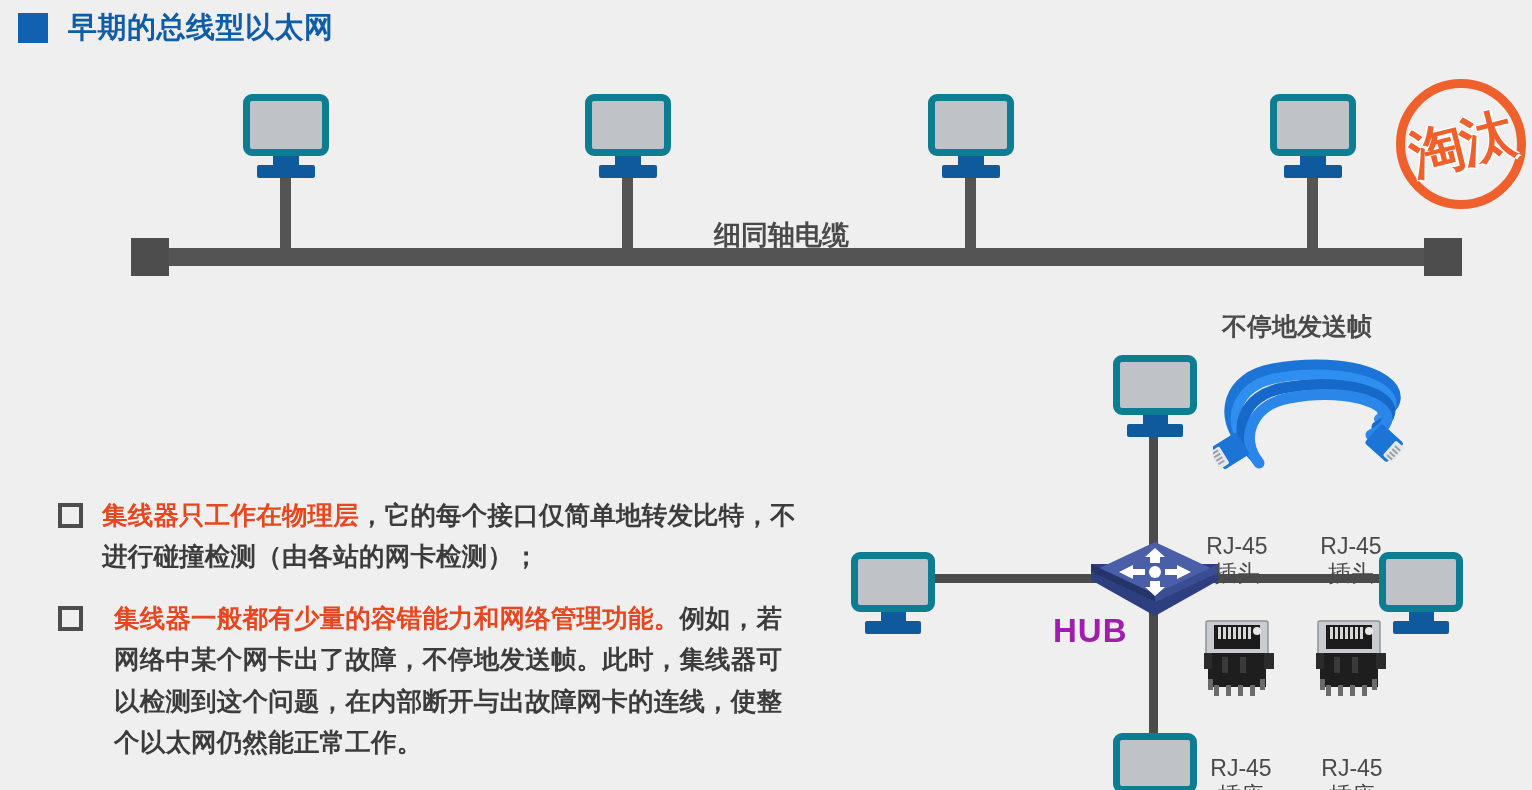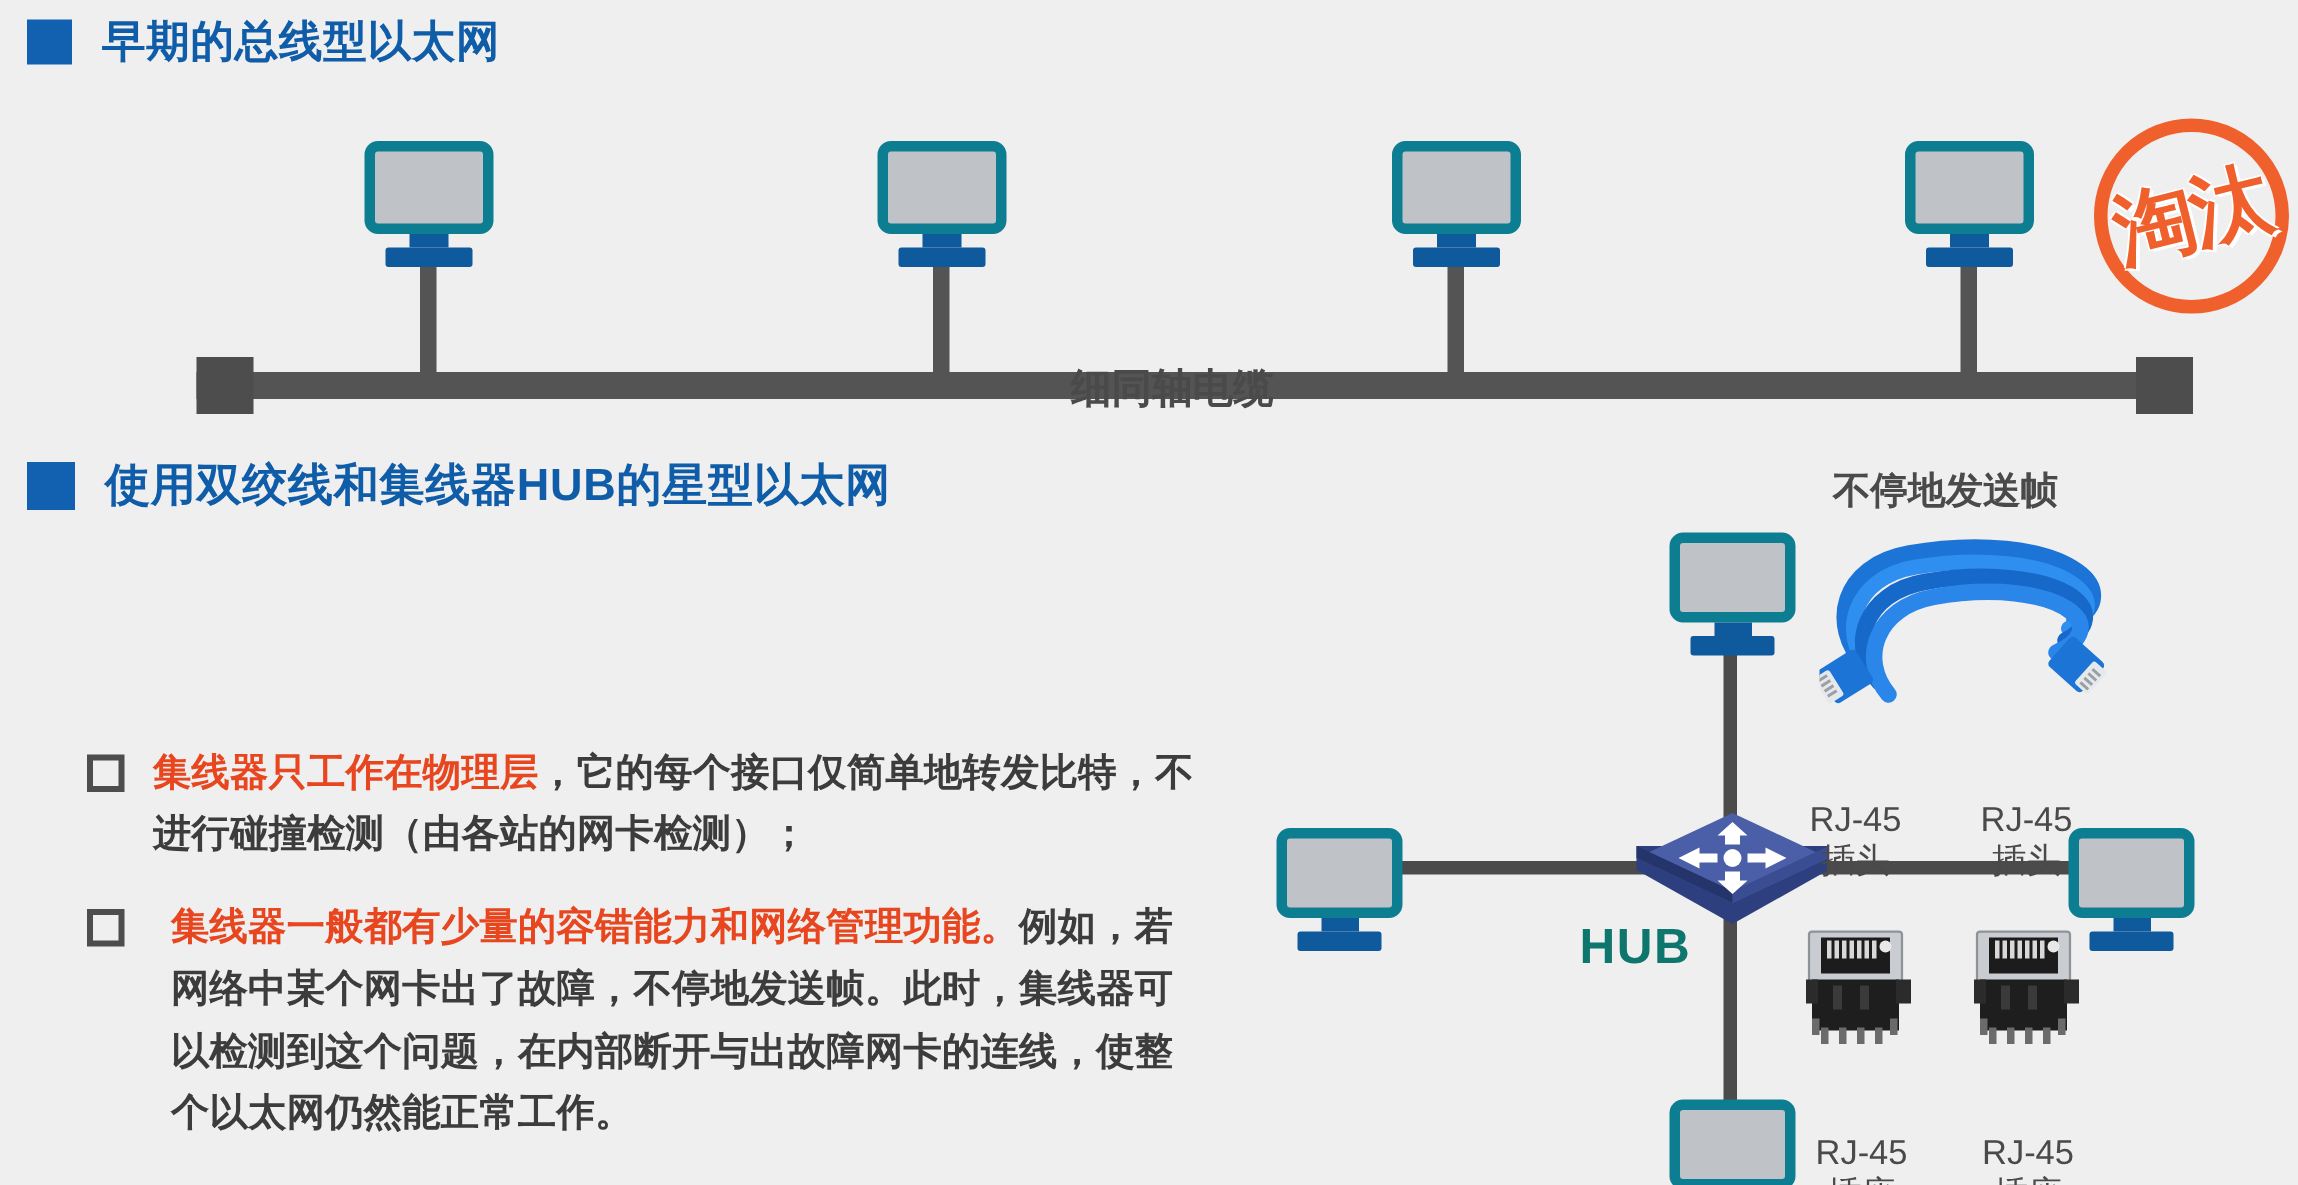--- a/index.html
+++ b/index.html
@@ -77,30 +77,30 @@
     transform:rotate(-14deg);letter-spacing:-2px;
     text-shadow:2px 2px 0 #ffffff,-1px -1px 0 #ffffff,1px -1px 0 #ffffff,-1px 1px 0 #ffffff;
     line-height:1;white-space:nowrap;
   }
 
   
   .diagram-label{
     position:absolute;color:#4a4a4a;font-weight:bold;
     white-space:nowrap;
   }
-  #label-coax{left:714px;top:217px;font-size:27px;margin-top:24px;}
+  #label-coax{left:714px;top:217px;font-size:27px;}
   #label-twisted{left:1222px;top:310px;font-size:25px;}
 
   
   .star-link{position:absolute;background:#4b4b4b;}
 
   #hub-icon{position:absolute;left:1085px;top:538px;width:140px;height:82px;}
   #hub-label{
     position:absolute;left:1053px;top:612px;font-size:33px;
-    font-weight:bold;color:#0f766e;letter-spacing:1px;
+    font-weight:bold;color:#a21caf;letter-spacing:1px;
   }
 
   
   #cable-coil{position:absolute;left:1213px;top:347px;width:195px;height:128px;}
 
   
   .jack{position:absolute;width:78px;height:82px;}
 
   .rj-label{
     position:absolute;text-align:center;color:#4a4a4a;
@@ -155,24 +155,20 @@
       <div class="base" style="width:58px;height:13px;"></div>
     </div>
 
     <div class="diagram-label" id="label-coax">细同轴电缆</div>
 
     <div id="stamp">
       <span class="stamp-text">淘汰</span>
     </div>
   </div>
 
-  <div class="heading" id="heading-star">
-    <div class="sq"></div>
-    <div class="ht">使用双绞线和集线器HUB的星型以太网</div>
-  </div>
 
 
   <div class="bullet" id="bullet-2">
     <div class="chk"></div>
     <div class="btext">
       <span class="r">集线器只工作在物理层</span><span>，它的每个接口仅简单地转发比特，不进行碰撞检测（由各站的网卡检测）；</span>
     </div>
   </div>
 
   <div class="bullet" id="bullet-3">

